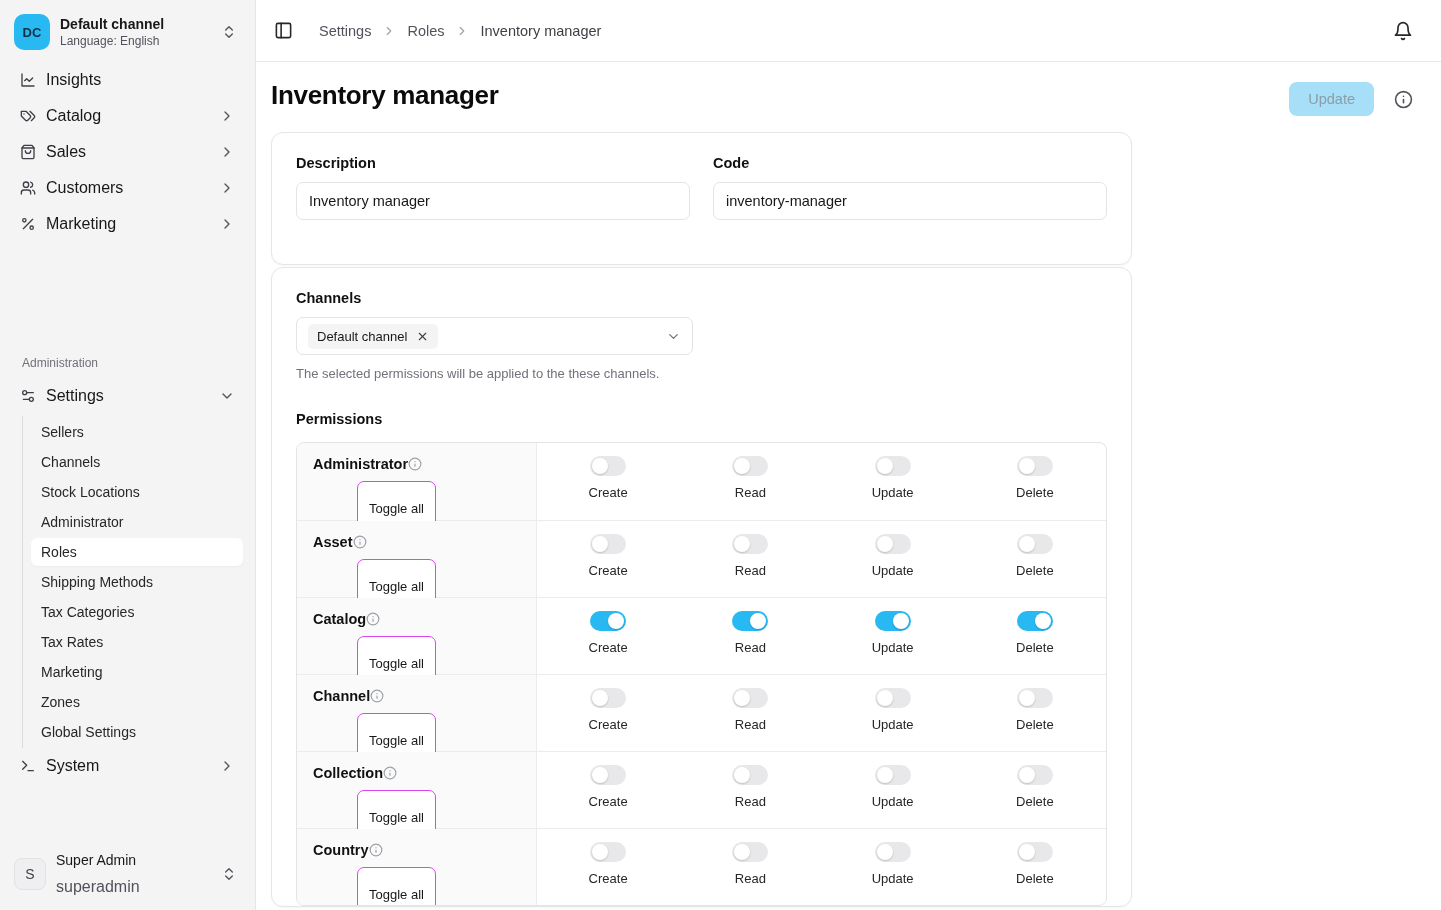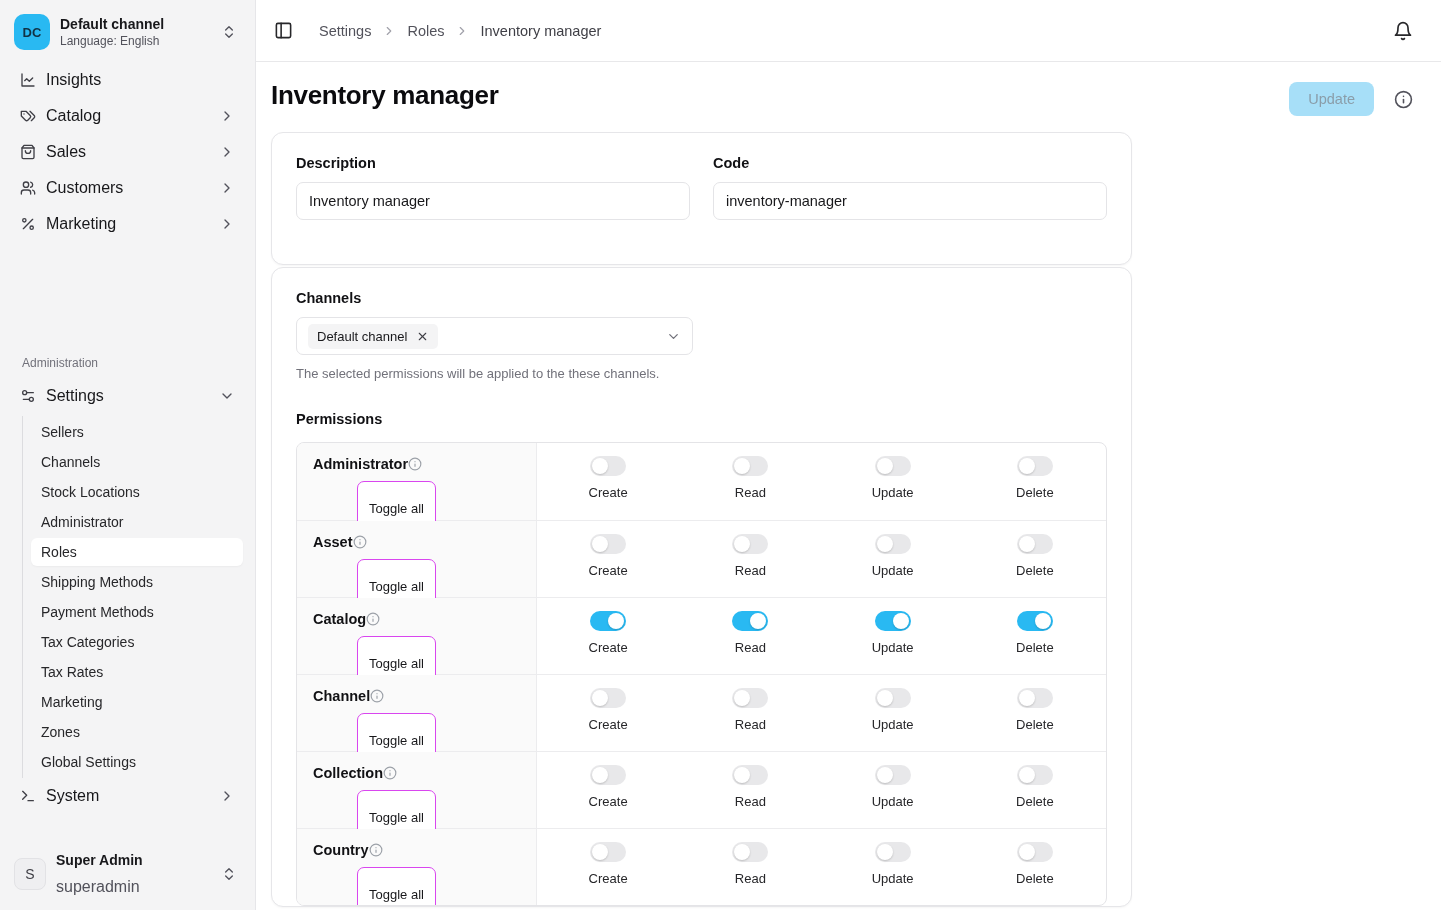--- a/index.html
+++ b/index.html
@@ -49,21 +49,21 @@
   }
   .sub-item.active { background:#ffffff; box-shadow:0 1px 2px rgba(0,0,0,.04); }
 
   .sb-footer { margin-top:auto; display:flex; align-items:center; gap:10px; padding:6px 4px 4px 2px; }
   .s-avatar {
     width:32px; height:32px; border-radius:8px; background:#EFEFF1;
     border:1px solid #E2E2E5; color:#3F3F46; font-size:14px;
     display:flex; align-items:center; justify-content:center; flex:none;
   }
   .sbf-text { flex:1; min-width:0; }
-  .sbf-name { font-size:14px; font-weight:bold; }
+  .sbf-name { font-size:14px; font-weight:normal; }
   .sbf-user { font-size:16px; color:#52525B; margin-top:10px; }
 
   
   .main { flex:1; display:flex; flex-direction:column; min-width:0; }
   .topbar {
     height:62px; border-bottom:1px solid #E8E8EA;
     display:flex; align-items:center; padding:0 26px 0 16px; flex:none;
   }
   .crumbs { display:flex; align-items:center; gap:11px; margin-left:24px; font-size:14.5px; color:#52525B; }
   .crumb { cursor:pointer; }
@@ -247,21 +247,20 @@
       </span>
   </div>
 
   <div class="submenu" id="sb-submenu">
       <div class="sub-item">Sellers</div>
       <div class="sub-item">Channels</div>
       <div class="sub-item">Stock Locations</div>
       <div class="sub-item">Administrator</div>
       <div class="sub-item active">Roles</div>
       <div class="sub-item">Shipping Methods</div>
-      <div class="sub-item">Payment Methods</div>
       <div class="sub-item">Tax Categories</div>
       <div class="sub-item">Tax Rates</div>
       <div class="sub-item">Marketing</div>
       <div class="sub-item">Zones</div>
       <div class="sub-item">Global Settings</div>
     </div>
 
   <div class="nav-item" style="margin-top:2px;">
     <span class="lead">
         <svg width="16" height="16" viewBox="0 0 24 24" fill="none" stroke="currentColor" stroke-width="2" stroke-linecap="round" stroke-linejoin="round">

